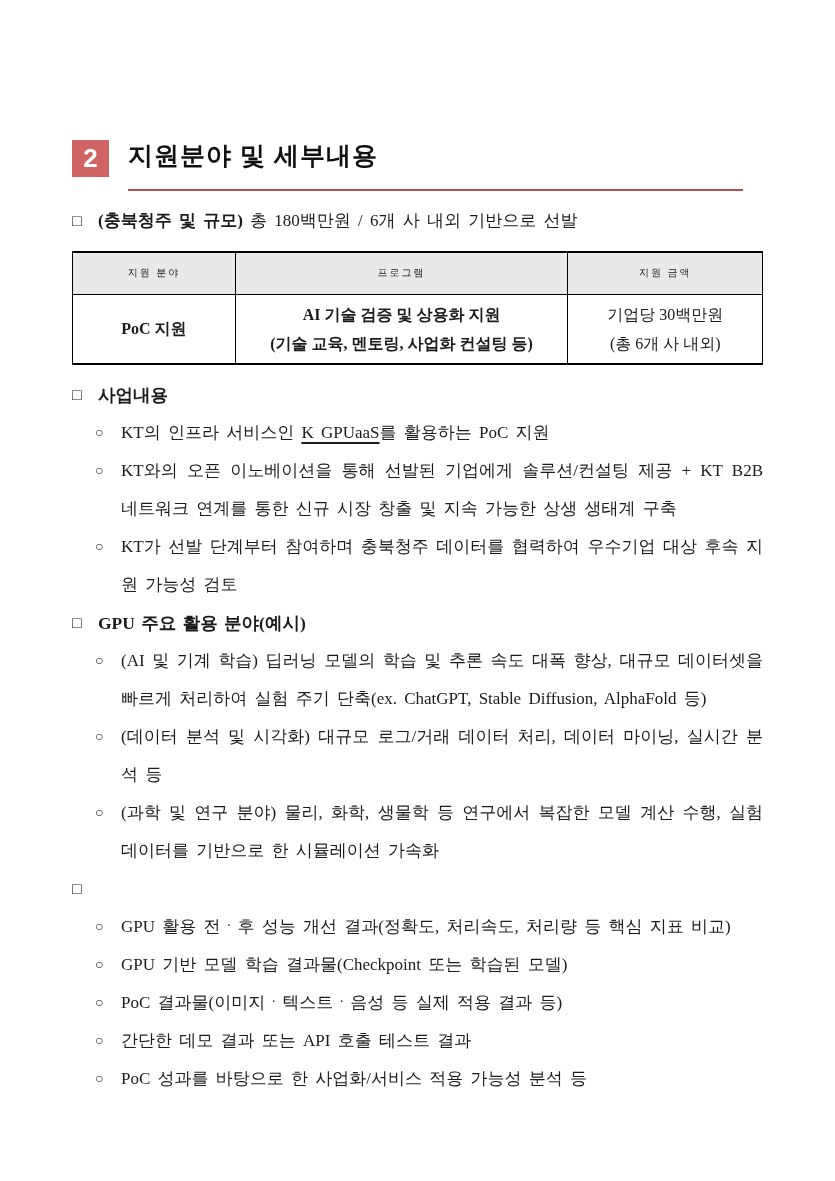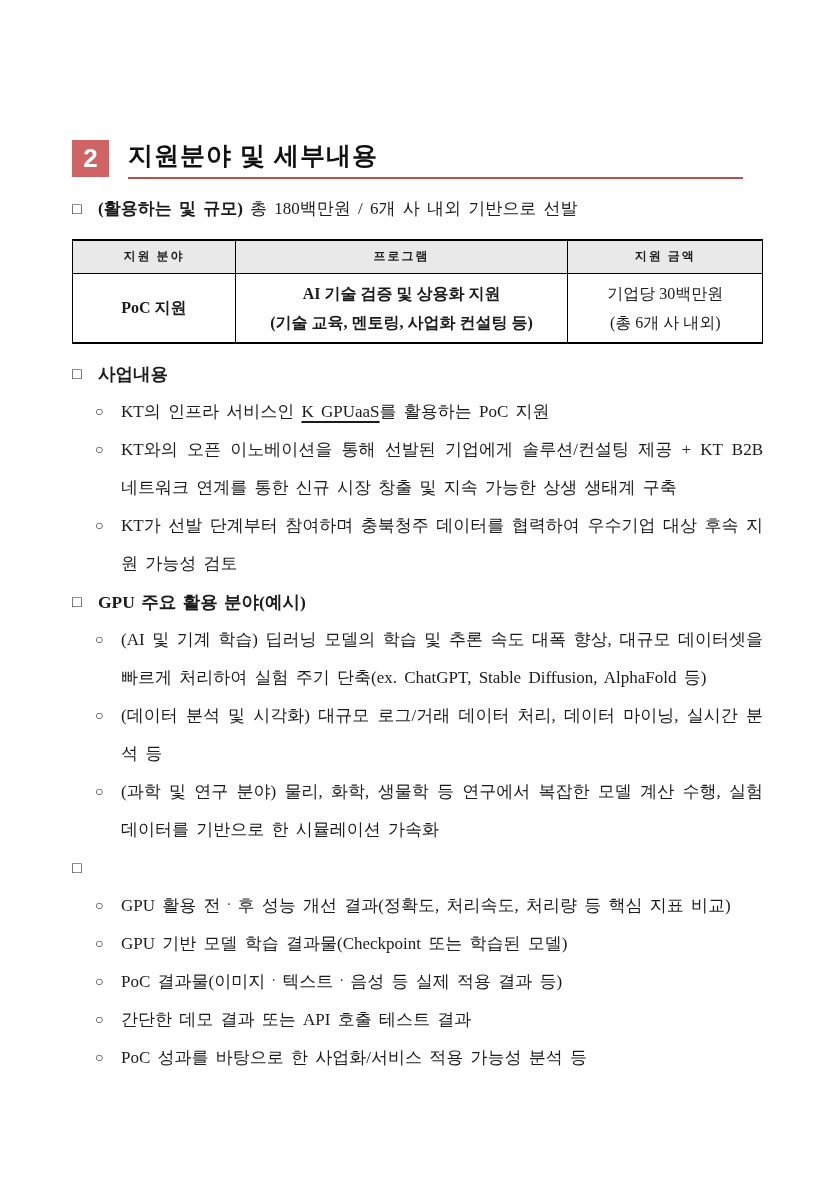--- a/index.html
+++ b/index.html
@@ -23,21 +23,21 @@
   .num-box{
     width:37px;height:37px;flex-shrink:0;
     background:var(--badge-red,#d06464);
     color:#fff;font-family:"Liberation Sans","DejaVu Sans",sans-serif;
     font-weight:bold;font-size:26px;
     display:flex;align-items:center;justify-content:center;
   }
   .title-wrap{
     flex:1;margin-left:19px;margin-right:20px;
     border-bottom:2px solid var(--underline-red,#b05252);
-    padding-bottom:7px;
+    padding-bottom:19px;
   }
   .page-title{
     font-family:"Liberation Sans","DejaVu Sans",sans-serif;
     font-size:25px;font-weight:bold;letter-spacing:1px;color:#101010;
     line-height:30px;
   }
   
   .intro-line{
     margin-top:15px;display:flex;
     font-size:17px;line-height:30px;word-spacing:3px;
@@ -51,21 +51,21 @@
     border-top:2.5px solid #000;
     border-bottom:2.5px solid #000;
   }
   table.support th,table.support td{
     border:1px solid #000;
     text-align:center;vertical-align:middle;
   }
   table.support th{
     background:var(--table-header-bg,#e9e9e9);
     border-bottom:1.5px solid #000;
-    height:33px;font-size:12px;font-weight:bold;letter-spacing:2px;
+    height:42px;font-size:10px;font-weight:normal;letter-spacing:2px;
   }
   table.support td{height:70px;font-size:16px;line-height:29px;}
   .col-field{width:23.6%;}
   .col-program{width:48.2%;}
   .col-amount{width:28.2%;}
   .cell-bold{font-weight:bold;}
   
   .content{margin-top:11px;}
   .sec-head{
     display:flex;font-weight:bold;font-size:17.5px;line-height:38px;
@@ -90,21 +90,21 @@
 
   <div class="header-row">
     <div class="num-box">2</div>
     <div class="title-wrap">
       <div class="page-title">지원분야 및 세부내용</div>
     </div>
   </div>
 
   <div class="intro-line">
     <span class="sq">□</span>
-    <p><span class="intro-label">(활용하는 및 규모)</span><span> 총 180백만원 / 6개 사 내외 기반으로 선발</span></p>
+    <p><span class="intro-label">(충북청주 및 규모)</span><span> 총 180백만원 / 6개 사 내외 기반으로 선발</span></p>
   </div>
 
   <table class="support">
     <colgroup>
         <col class="col-field">
         <col class="col-program">
         <col class="col-amount">
       </colgroup>
     <thead>
       <tr>

